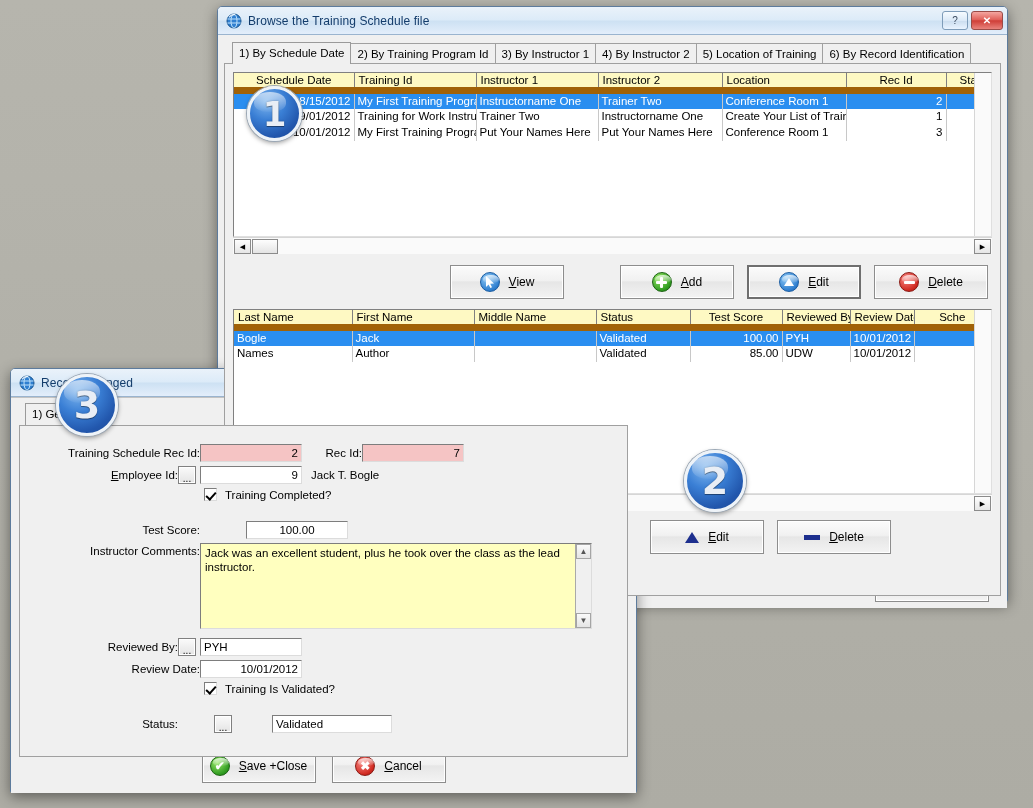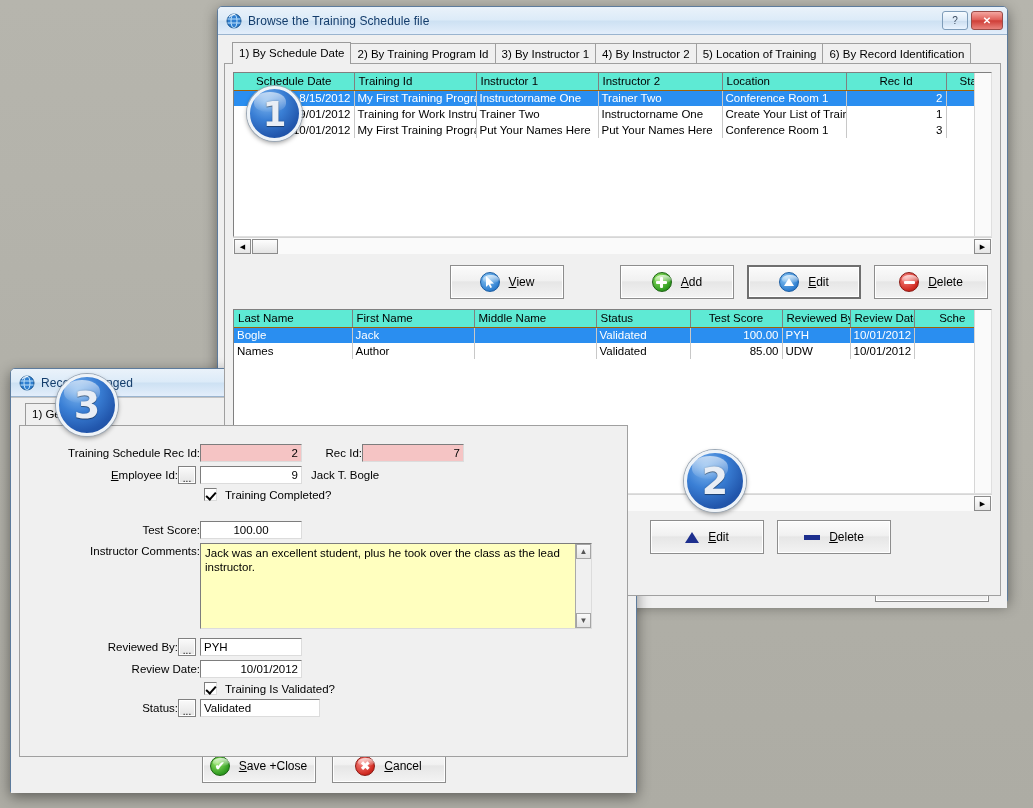--- a/index.html
+++ b/index.html
@@ -114,23 +114,23 @@
     position: relative;
     overflow: hidden;
   }
   table.grid {
     border-collapse: collapse;
     width: 100%;
     table-layout: fixed;
     font-size: 11.5px;
   }
   table.grid th {
-    background: #5eead4;
+    background: #fef9c3;
     border-right: 1px solid #808080;
-    border-bottom: 1px solid #a16207;
+    border-bottom: 7px solid #a16207;
     font-weight: normal;
     font-size: 11.5px;
     height: 17px;
     padding: 0 4px;
     text-align: center;
     color: #000;
     white-space: nowrap;
     overflow: hidden;
   }
   table.grid td {
@@ -577,21 +577,21 @@
           <div class="inp right" style="width:102px">9</div>
           <div class="frm-label" style="text-align:left; padding-left:9px;">Jack T. Bogle</div>
         </div>
 
         <div class="frm-row" style="margin-top:2px;">
           <div style="width:184px"></div>
           <div class="chk checked"></div>
           <div class="frm-label" style="text-align:left; padding-left:8px;">Training Completed?</div>
         </div>
 
-        <div class="frm-row" style="margin-top:20px;">
+        <div class="frm-row" style="margin-top:20px;gap:46px;">
           <div class="frm-label" style="width:180px">Test Score:</div>
           <div class="inp" style="width:102px; text-align:center;">100.00</div>
         </div>
 
         <div class="frm-row" style="align-items:flex-start; margin-top:4px;">
           <div class="frm-label" style="width:180px; padding-top:2px;">Instructor Comments:</div>
           <div class="txtarea" style="width:392px; height:86px;">
             <div class="ta-text" style="padding-right:20px;">Jack was an excellent student, plus he took over the class as the lead instructor.</div>
             <div class="ta-scroll">
               <div class="ta-arrow">▲</div>
@@ -610,21 +610,21 @@
           <div class="frm-label" style="width:180px">Review Date:</div>
           <div class="inp right" style="width:102px">10/01/2012</div>
         </div>
 
         <div class="frm-row" style="margin-top:2px;">
           <div style="width:184px"></div>
           <div class="chk checked"></div>
           <div class="frm-label" style="text-align:left; padding-left:8px;">Training Is Validated?</div>
         </div>
 
-        <div class="frm-row" style="margin-top:4px;">
+        <div class="frm-row" style="margin-top:20px;gap:36px;">
           <div class="frm-label" style="width:158px">Status:</div>
           <div class="dots-btn" style="margin-right:4px">...</div>
           <div class="inp" style="width:120px">Validated</div>
         </div>
       </div>
 
       <div style="position:absolute; left:8px; right:8px; bottom:6px; height:44px; border-top:1px solid #c9c9c9; display:flex; justify-content:center; align-items:center; gap:16px;">
         <div class="btn" style="width:114px;">
           <span class="cicon ic-green">
             <span class="glyph" style="font-size:12px;">✔</span>

